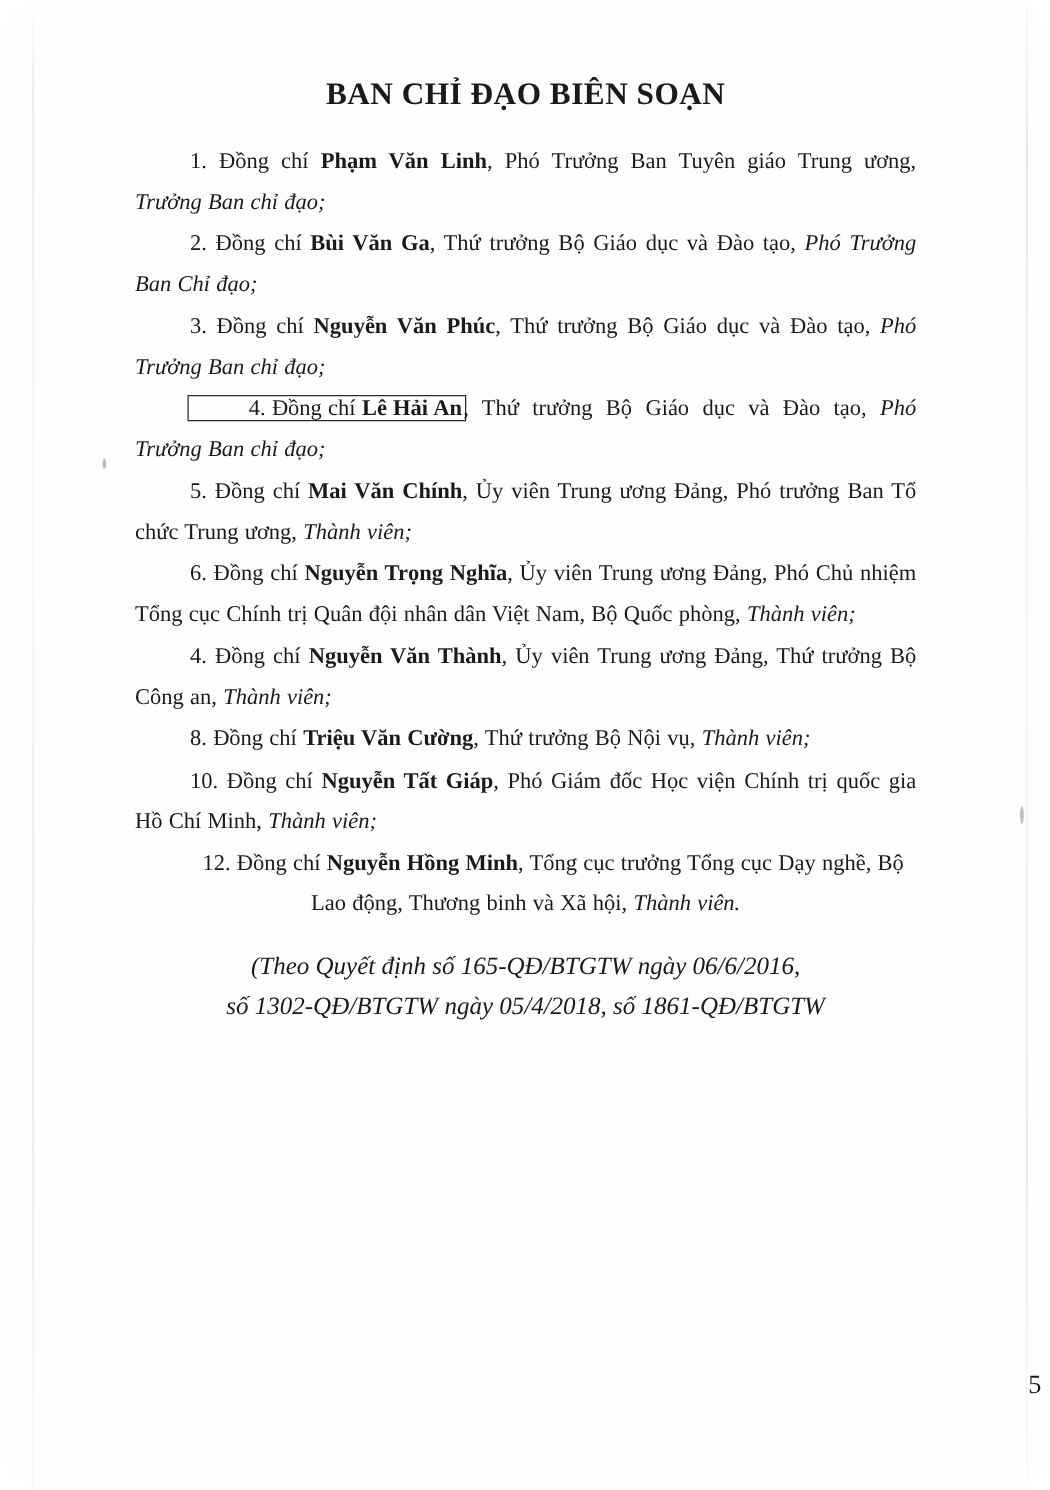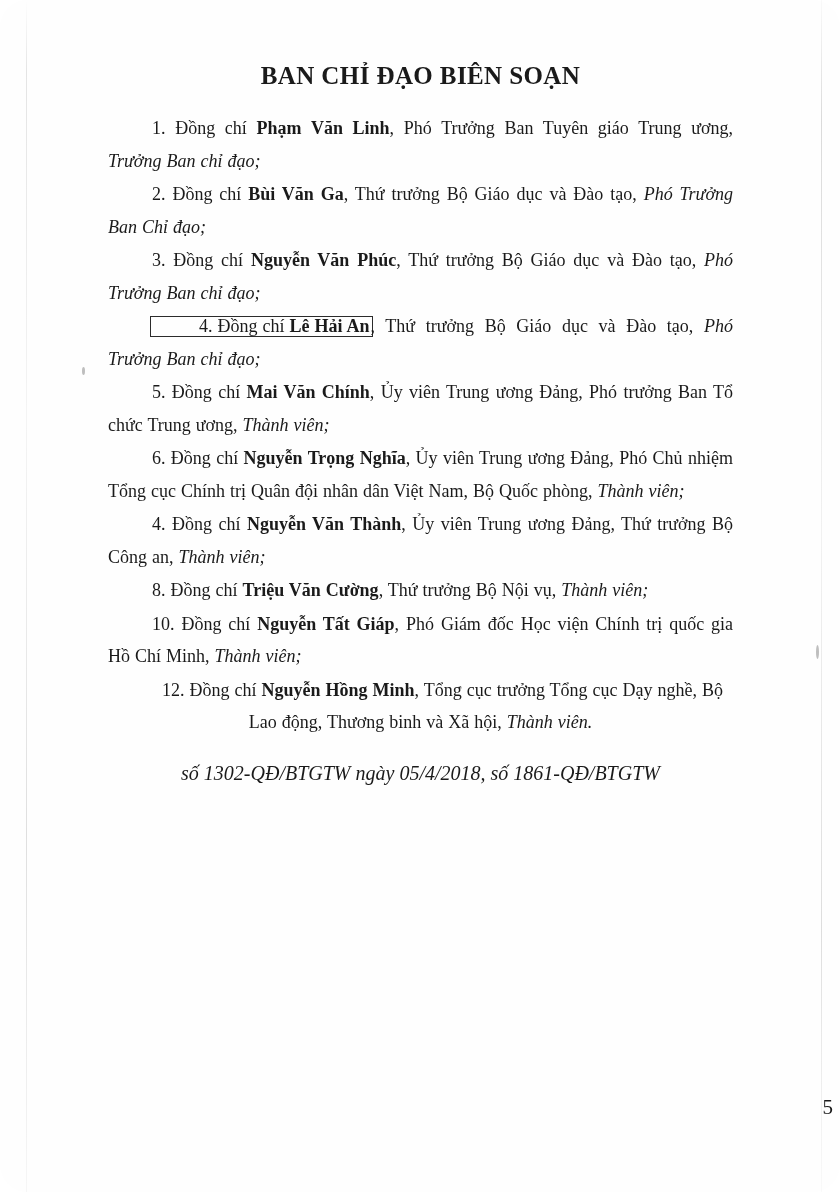--- a/index.html
+++ b/index.html
@@ -159,19 +159,20 @@
       </p>
 
 
       <p class="item">
         <span>12. Đồng chí </span><span class="nm">Nguyễn Hồng Minh</span><span>, Tổng cục trưởng Tổng cục Dạy nghề, Bộ Lao động, Thương binh và Xã hội, </span><span class="rl">Thành viên.</span>
       </p>
 
     </div>
 
     <div class="note">
+      <div>(Theo Quyết định số 165-QĐ/BTGTW ngày 06/6/2016,</div>
       <div>số 1302-QĐ/BTGTW ngày 05/4/2018, số 1861-QĐ/BTGTW</div>
     </div>
 
     <div class="page-number">5</div>
 
   </div>
 </div>
 
 </body></html>

